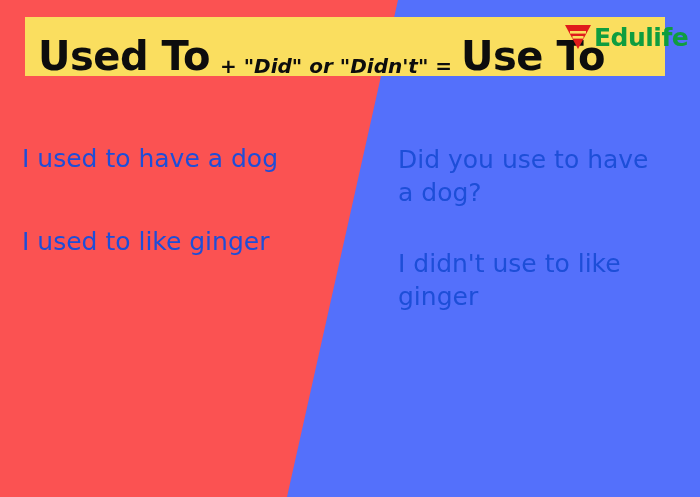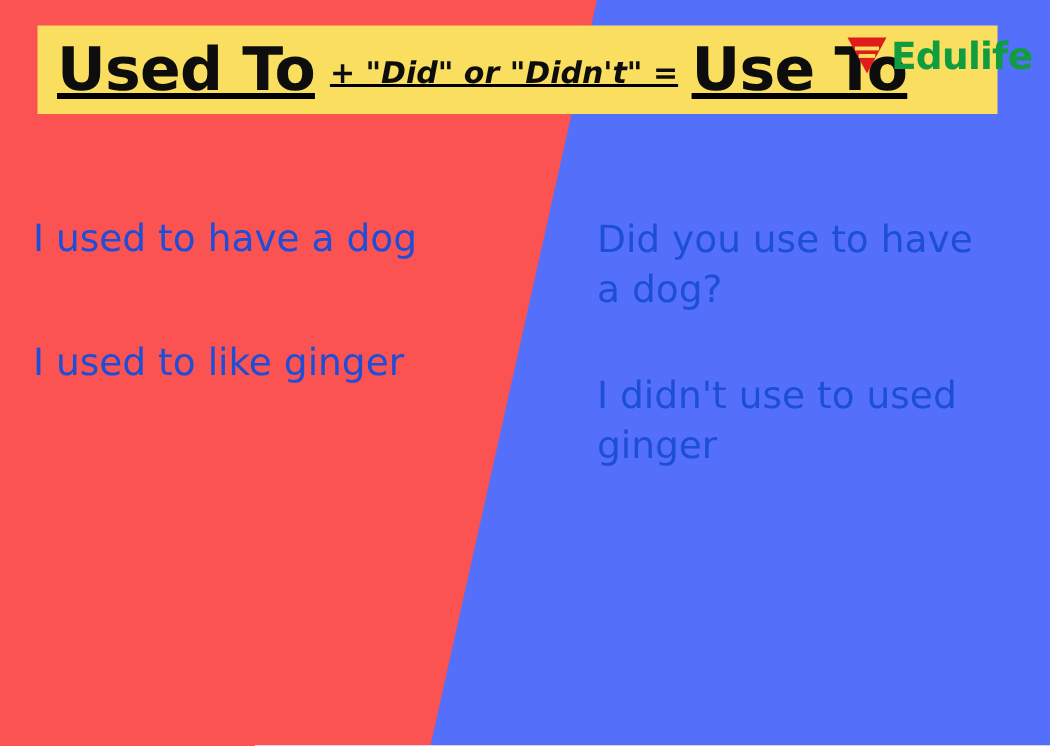--- a/index.html
+++ b/index.html
@@ -37,24 +37,23 @@
 
   
   .banner {
     position: absolute;
     left: 25px;
     top: 17px;
     width: 640px;
     height: 59px;
     background: #fade5f;
     display: flex;
-    align-items: center;
+    align-items: flex-end;
     box-sizing: border-box;
     padding-left: 13px;
-    text-decoration: underline;
   }
 
   .banner-strong {
     font-family: "DejaVu Sans", sans-serif;
     font-weight: bold;
     font-size: 40px;
     line-height: 1;
     color: #0d0d0d;
     letter-spacing: -0.5px;
     white-space: nowrap;
@@ -151,16 +150,16 @@
     <span class="logo-word">Edulife</span>
   </div>
 
   <div class="col col-left">
     <p class="sentence">I used to have a dog</p>
     <p class="sentence">I used to like ginger</p>
   </div>
 
   <div class="col col-right">
     <p class="sentence">Did you use to have a dog?</p>
-    <p class="sentence">I didn't use to used ginger</p>
+    <p class="sentence">I didn't use to like ginger</p>
   </div>
 
 </div>
 
 </body></html>

